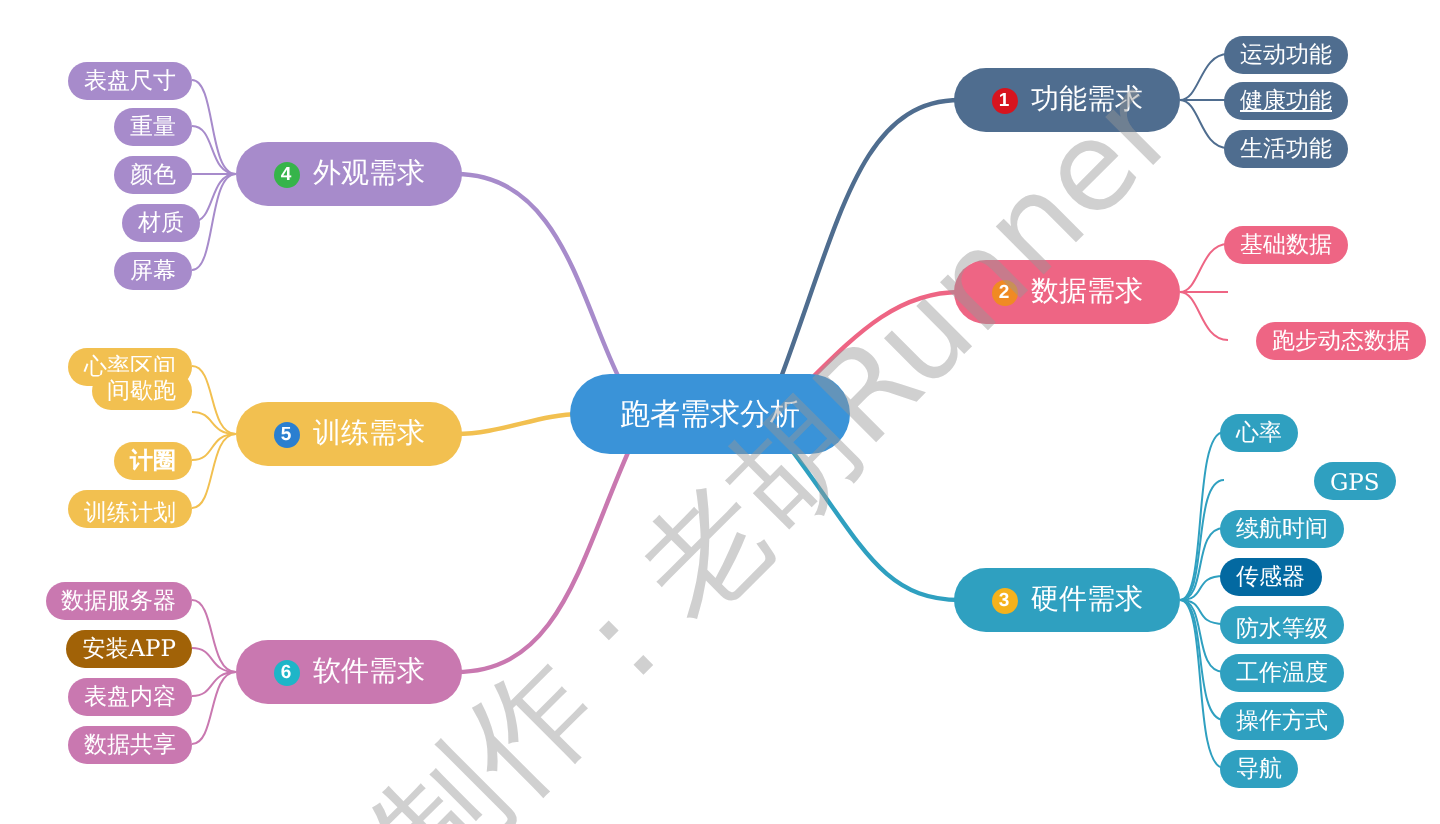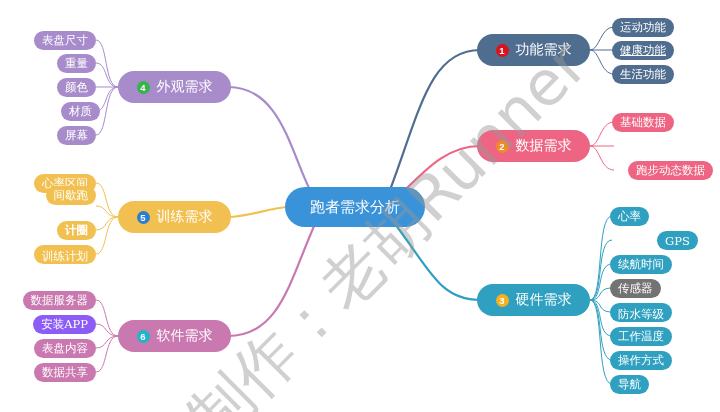--- a/index.html
+++ b/index.html
@@ -102,21 +102,21 @@
   </div>
   <div class="node leaf" style="left:610px;top:207px;background:#2FA0C0;">
       <span>心率</span>
     </div>
   <div class="node leaf" style="left:610px;top:231px;background:#2FA0C0;margin-left:47px;">
       <span>GPS</span>
     </div>
   <div class="node leaf" style="left:610px;top:255px;background:#2FA0C0;">
       <span>续航时间</span>
     </div>
-  <div class="node leaf" style="left:610px;top:279px;background:#737373;text-align:right;">
+  <div class="node leaf" style="left:610px;top:279px;background:#0369a1;text-align:right;">
       <span>传感器</span>
     </div>
   <div class="node leaf" style="left:610px;top:303px;background:#2FA0C0;align-items:flex-end;">
       <span>防水等级</span>
     </div>
   <div class="node leaf" style="left:610px;top:327px;background:#2FA0C0;">
       <span>工作温度</span>
     </div>
   <div class="node leaf" style="left:610px;top:351px;background:#2FA0C0;">
       <span>操作方式</span>
@@ -162,21 +162,21 @@
       <span>训练计划</span>
     </div>
 
   <div class="node main" style="left:118px;top:320px;width:113px;height:32px;background:#C978B0;">
     <span class="badge" style="background:#1EB5C8;">6</span>
     <span>软件需求</span>
   </div>
   <div class="node leaf" style="right:624px;top:291px;background:#C978B0;text-align:right;">
       <span>数据服务器</span>
     </div>
-  <div class="node leaf" style="right:624px;top:315px;background:#8b5cf6;">
+  <div class="node leaf" style="right:624px;top:315px;background:#a16207;">
       <span>安装APP</span>
     </div>
   <div class="node leaf" style="right:624px;top:339px;background:#C978B0;">
       <span>表盘内容</span>
     </div>
   <div class="node leaf" style="right:624px;top:363px;background:#C978B0;">
       <span>数据共享</span>
     </div>
 
   <div class="watermark">制作：老胡Runner</div>

